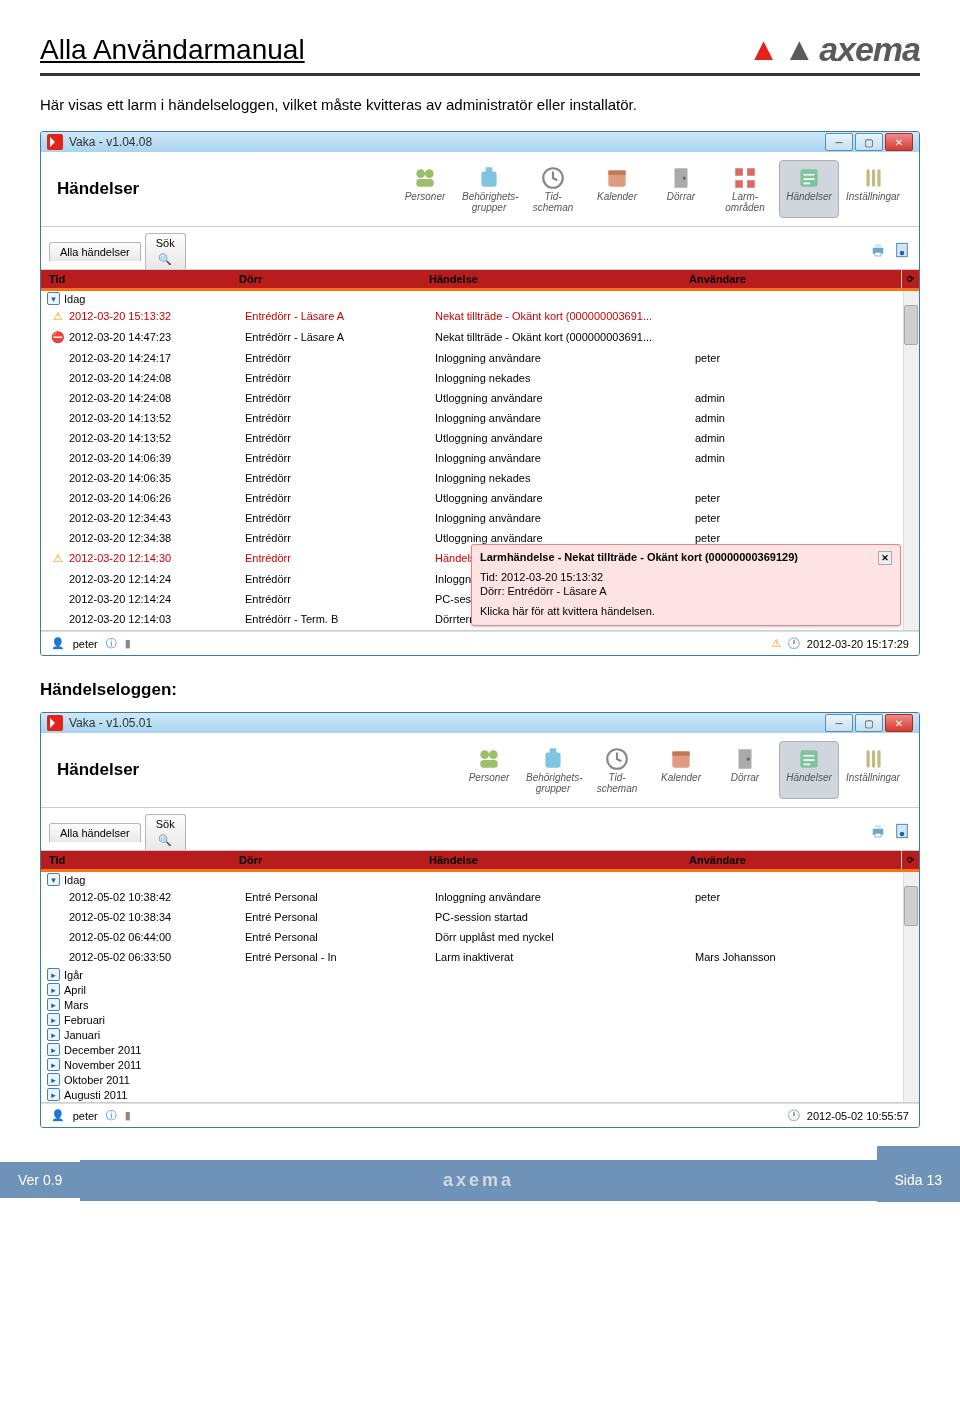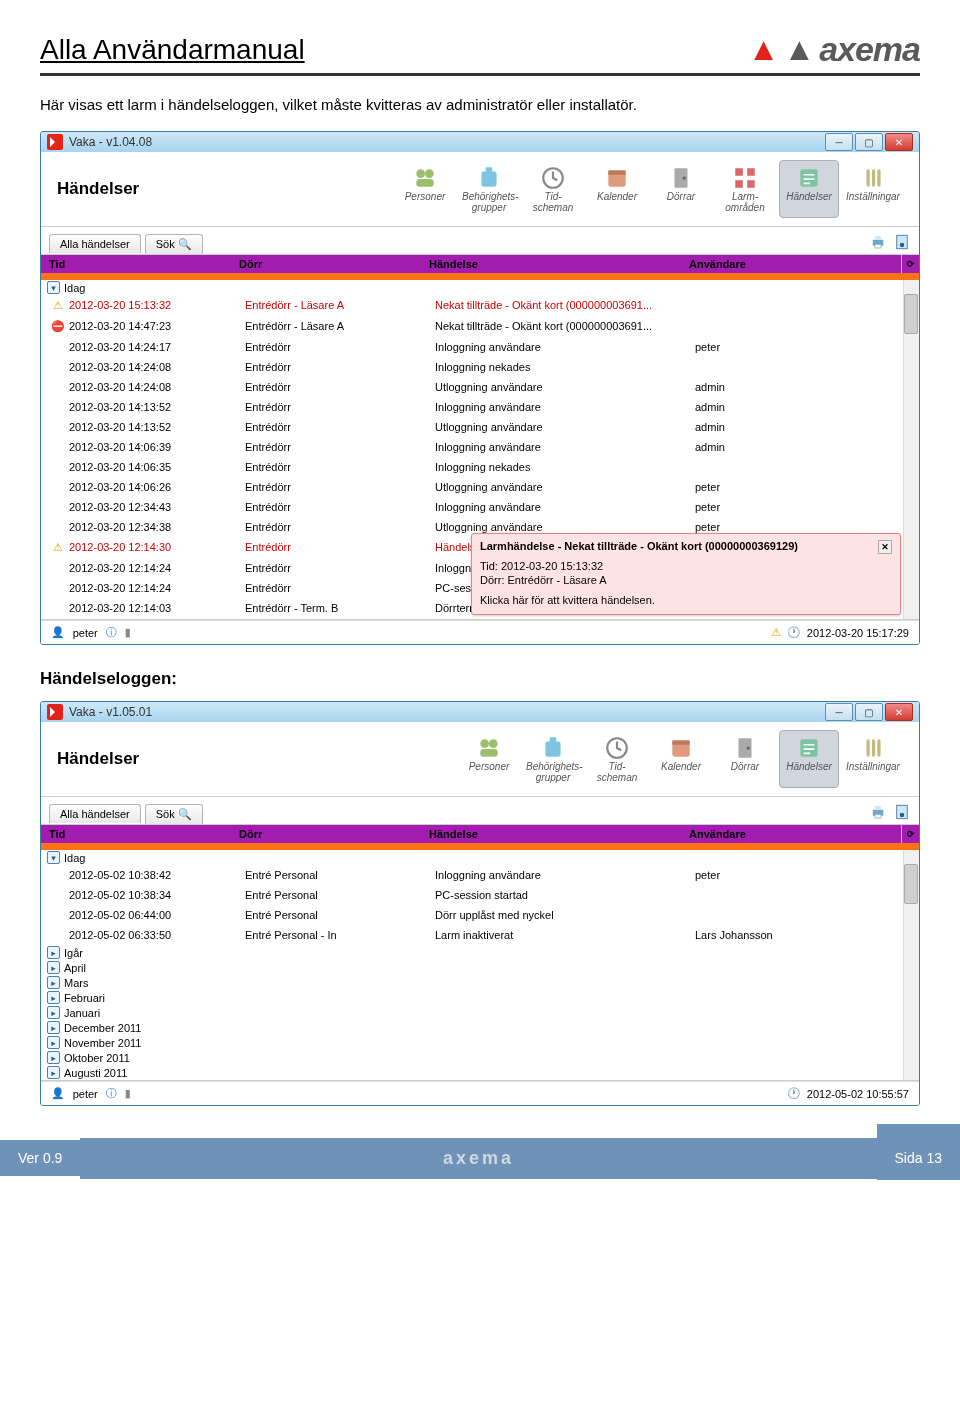--- a/index.html
+++ b/index.html
@@ -23,24 +23,24 @@
   .win-btn.close { background: linear-gradient(#f08c8c,#d43b2f); color: #fff; border-color: #b02a20; }
   .app-header { display: flex; align-items: center; padding: 8px 16px; border-bottom: 1px solid #ccc; background: #fff; }
   .app-h-title { font-size: 17px; font-weight: bold; }
   .nav { margin-left: auto; display: flex; gap: 4px; font-style: italic; }
   .nav-item { width: 60px; text-align: center; font-size: 10px; color: #555; padding: 4px 2px; border: 1px solid transparent; border-radius: 4px; }
   .nav-item.selected { background: #d0d6dc; border-color: #aab0b6; }
   .nav-icon { height: 26px; display: flex; align-items: center; justify-content: center; }
   .nav-icon svg { width: 26px; height: 26px; }
   .tab-bar { display: flex; align-items: center; padding: 6px 8px 0 8px; gap: 4px; background: #fff; border-bottom: 1px solid #ccc; }
   .tab { font-size: 11px; padding: 3px 10px; border: 1px solid #b5b5b5; border-bottom: none; border-radius: 3px 3px 0 0; background: linear-gradient(#fdfdfd,#e8e8e8); }
-  .tab.search { display: flex; align-items: center; gap: 4px; }
+  .tab.search { display: flex; align-items: center; gap: 4px; flex-direction: column; }
   .tab-right { margin-left: auto; display: flex; gap: 6px; align-items: center; padding-bottom: 3px; }
   .tb-icon { width: 18px; height: 18px; display: inline-block; }
-  .table-head { display: flex; font-size: 11px; font-weight: bold; background: #a21caf; border-bottom: 7px solid #f97316; }
+  .table-head { display: flex; font-size: 11px; font-weight: bold; background: #b91c1c; border-bottom: 3px solid #f97316; }
   .col-tid { width: 190px; padding: 3px 8px; }
   .col-dorr { width: 190px; padding: 3px 8px; }
   .col-handelse { width: 260px; padding: 3px 8px; }
   .col-anv { flex: 1; padding: 3px 8px; }
   .col-scroll { width: 18px; border-left: 1px solid #ccc; display:flex; align-items:center; justify-content:center; font-size:9px; }
   .group-row { display: flex; align-items: center; font-size: 11px; padding: 1px 6px; background: #fff; }
   .expand-icon { width: 13px; height: 13px; border: 1px solid #4a7fb0; background: #eaf4fb; color: #2b5f91; display: inline-flex; align-items: center; justify-content: center; font-size: 9px; margin-right: 4px; border-radius: 2px; }
   .data-row { display: flex; font-size: 11px; padding: 1px 6px; background: #fff; }
   .data-row .col-tid { padding-left: 22px; }
   .row-icon { width: 14px; display: inline-block; text-align: center; margin-left: -18px; margin-right: 4px; }
@@ -451,21 +451,21 @@
           <div class="data-row">
             <div class="col-tid"><span class="row-icon"></span>2012-05-02 06:44:00</div>
             <div class="col-dorr">Entré Personal</div>
             <div class="col-handelse">Dörr upplåst med nyckel</div>
             <div class="col-anv"></div>
           </div>
           <div class="data-row">
             <div class="col-tid"><span class="row-icon"></span>2012-05-02 06:33:50</div>
             <div class="col-dorr">Entré Personal - In</div>
             <div class="col-handelse">Larm inaktiverat</div>
-            <div class="col-anv">Lars Johansson</div>
+            <div class="col-anv">Mars Johansson</div>
           </div>
         </div>
       <div id="groups2">
           <div class="group-row">
             <span class="expand-icon">▸</span>
             <span>Igår</span>
           </div>
           <div class="group-row">
             <span class="expand-icon">▸</span>
             <span>April</span>

